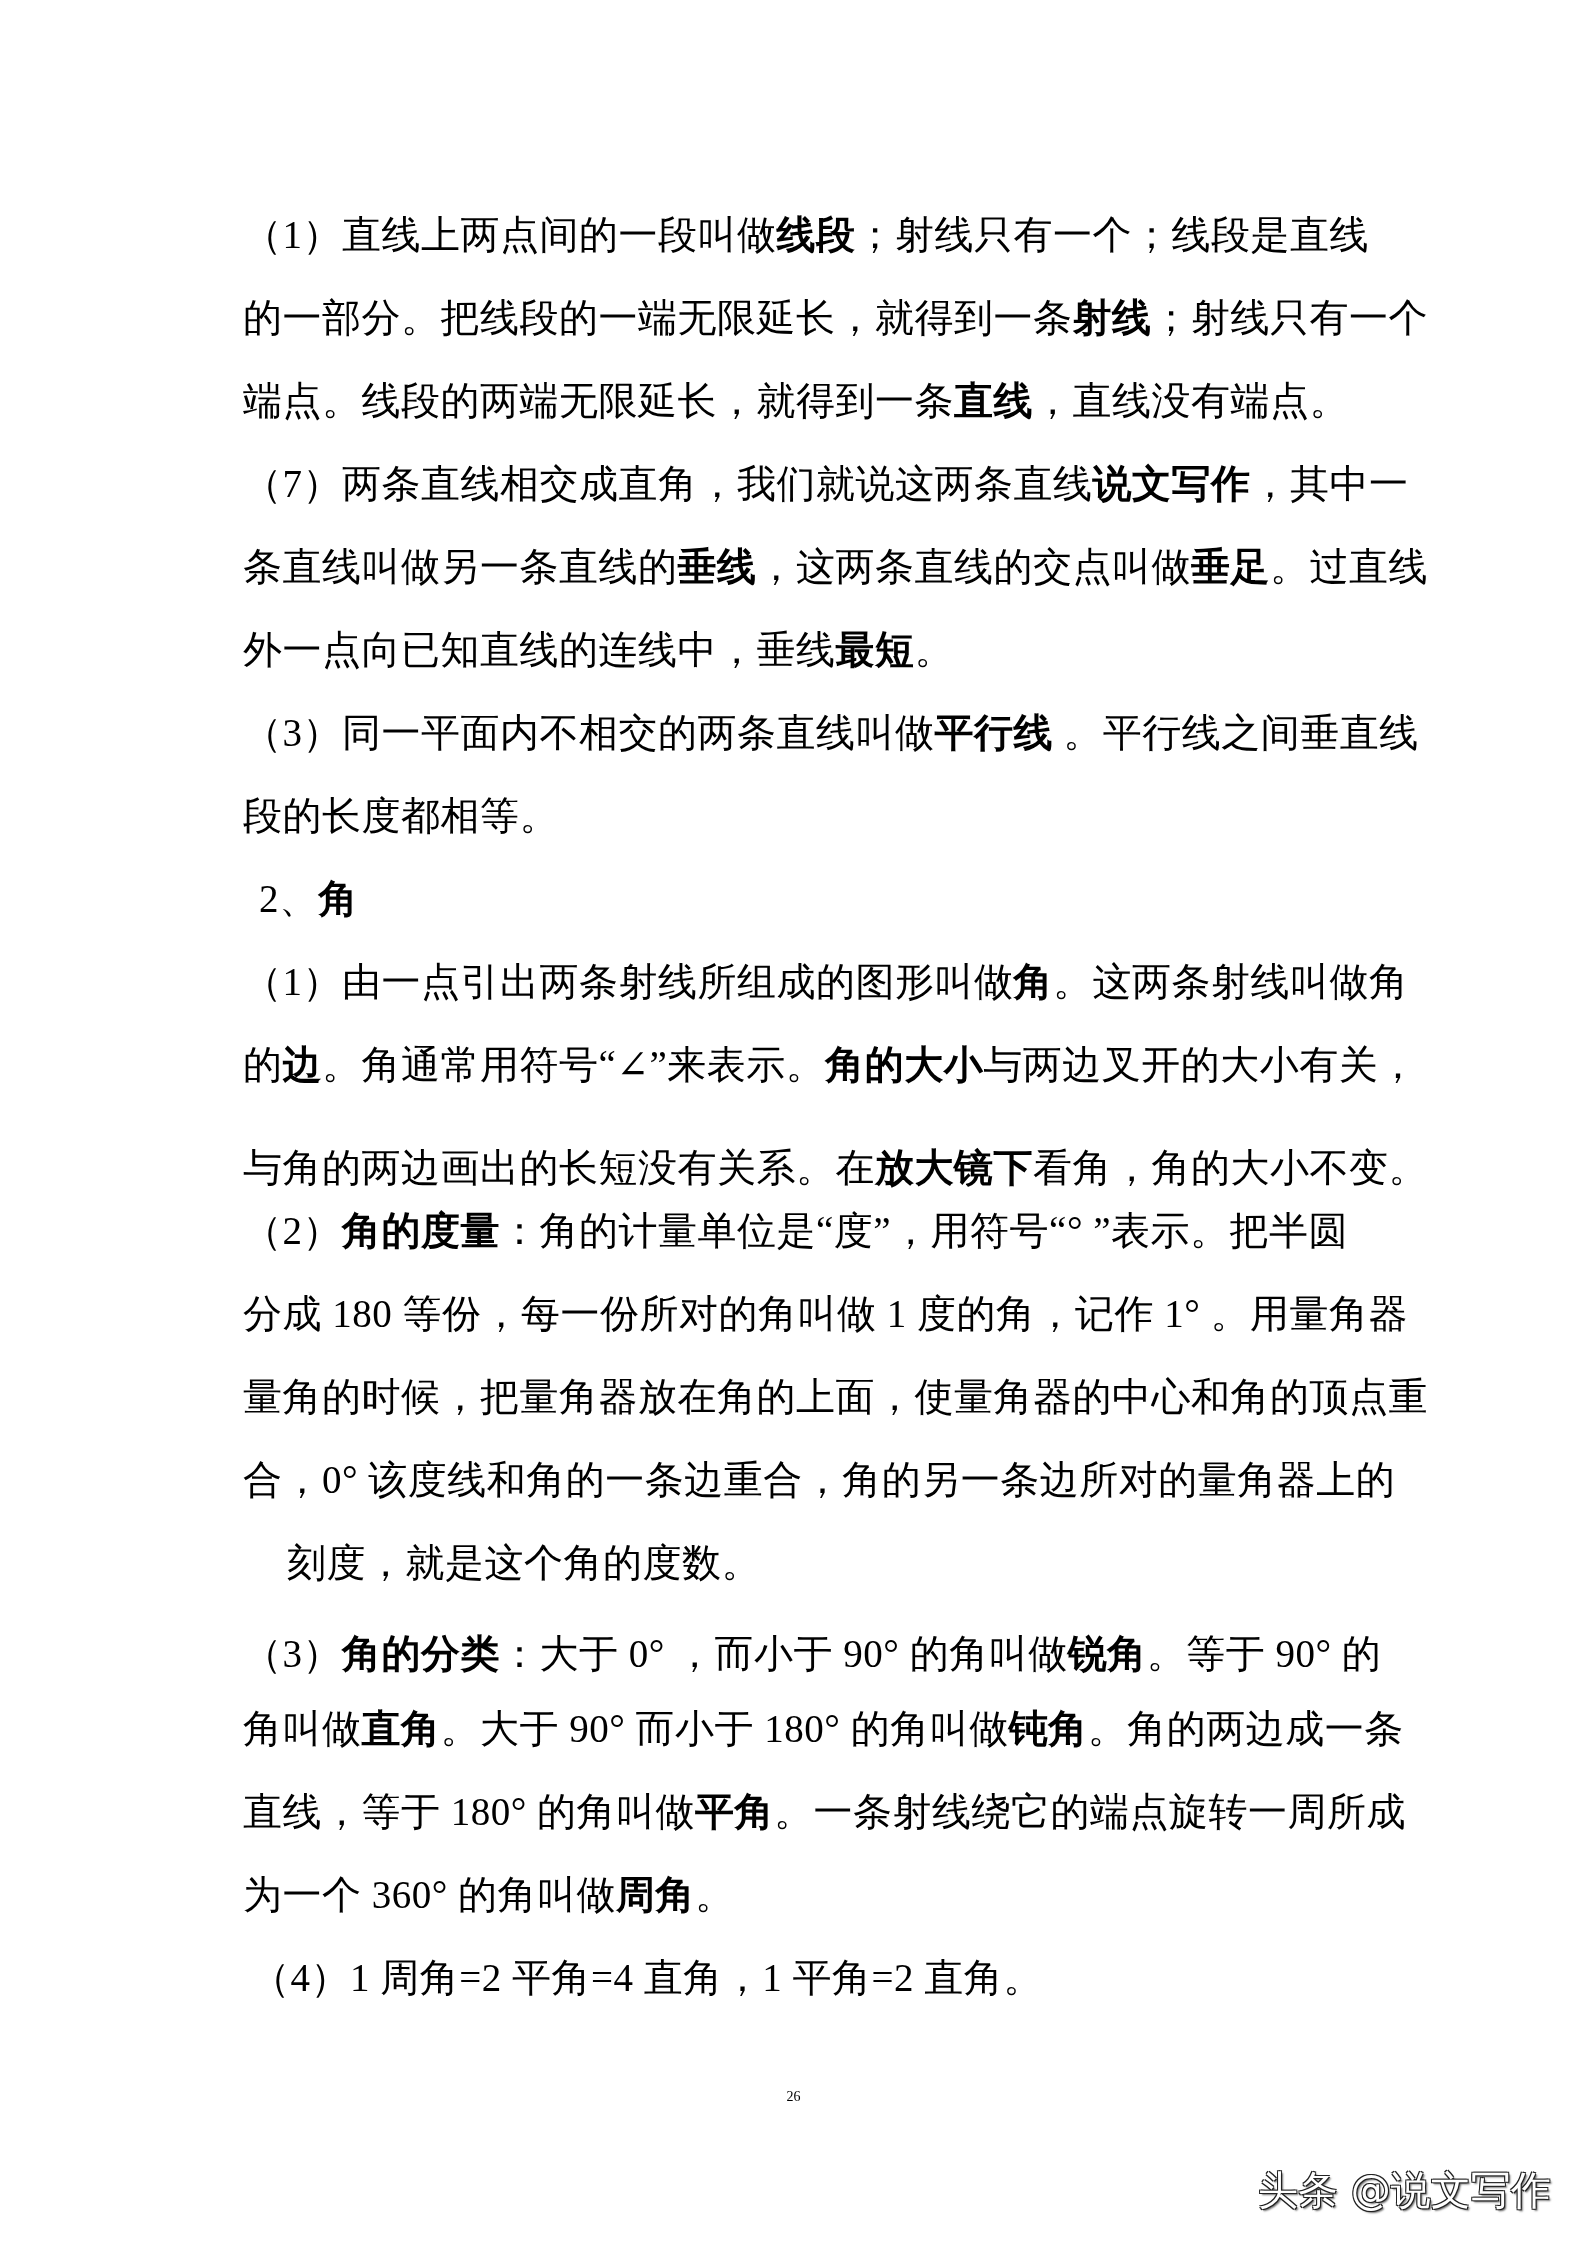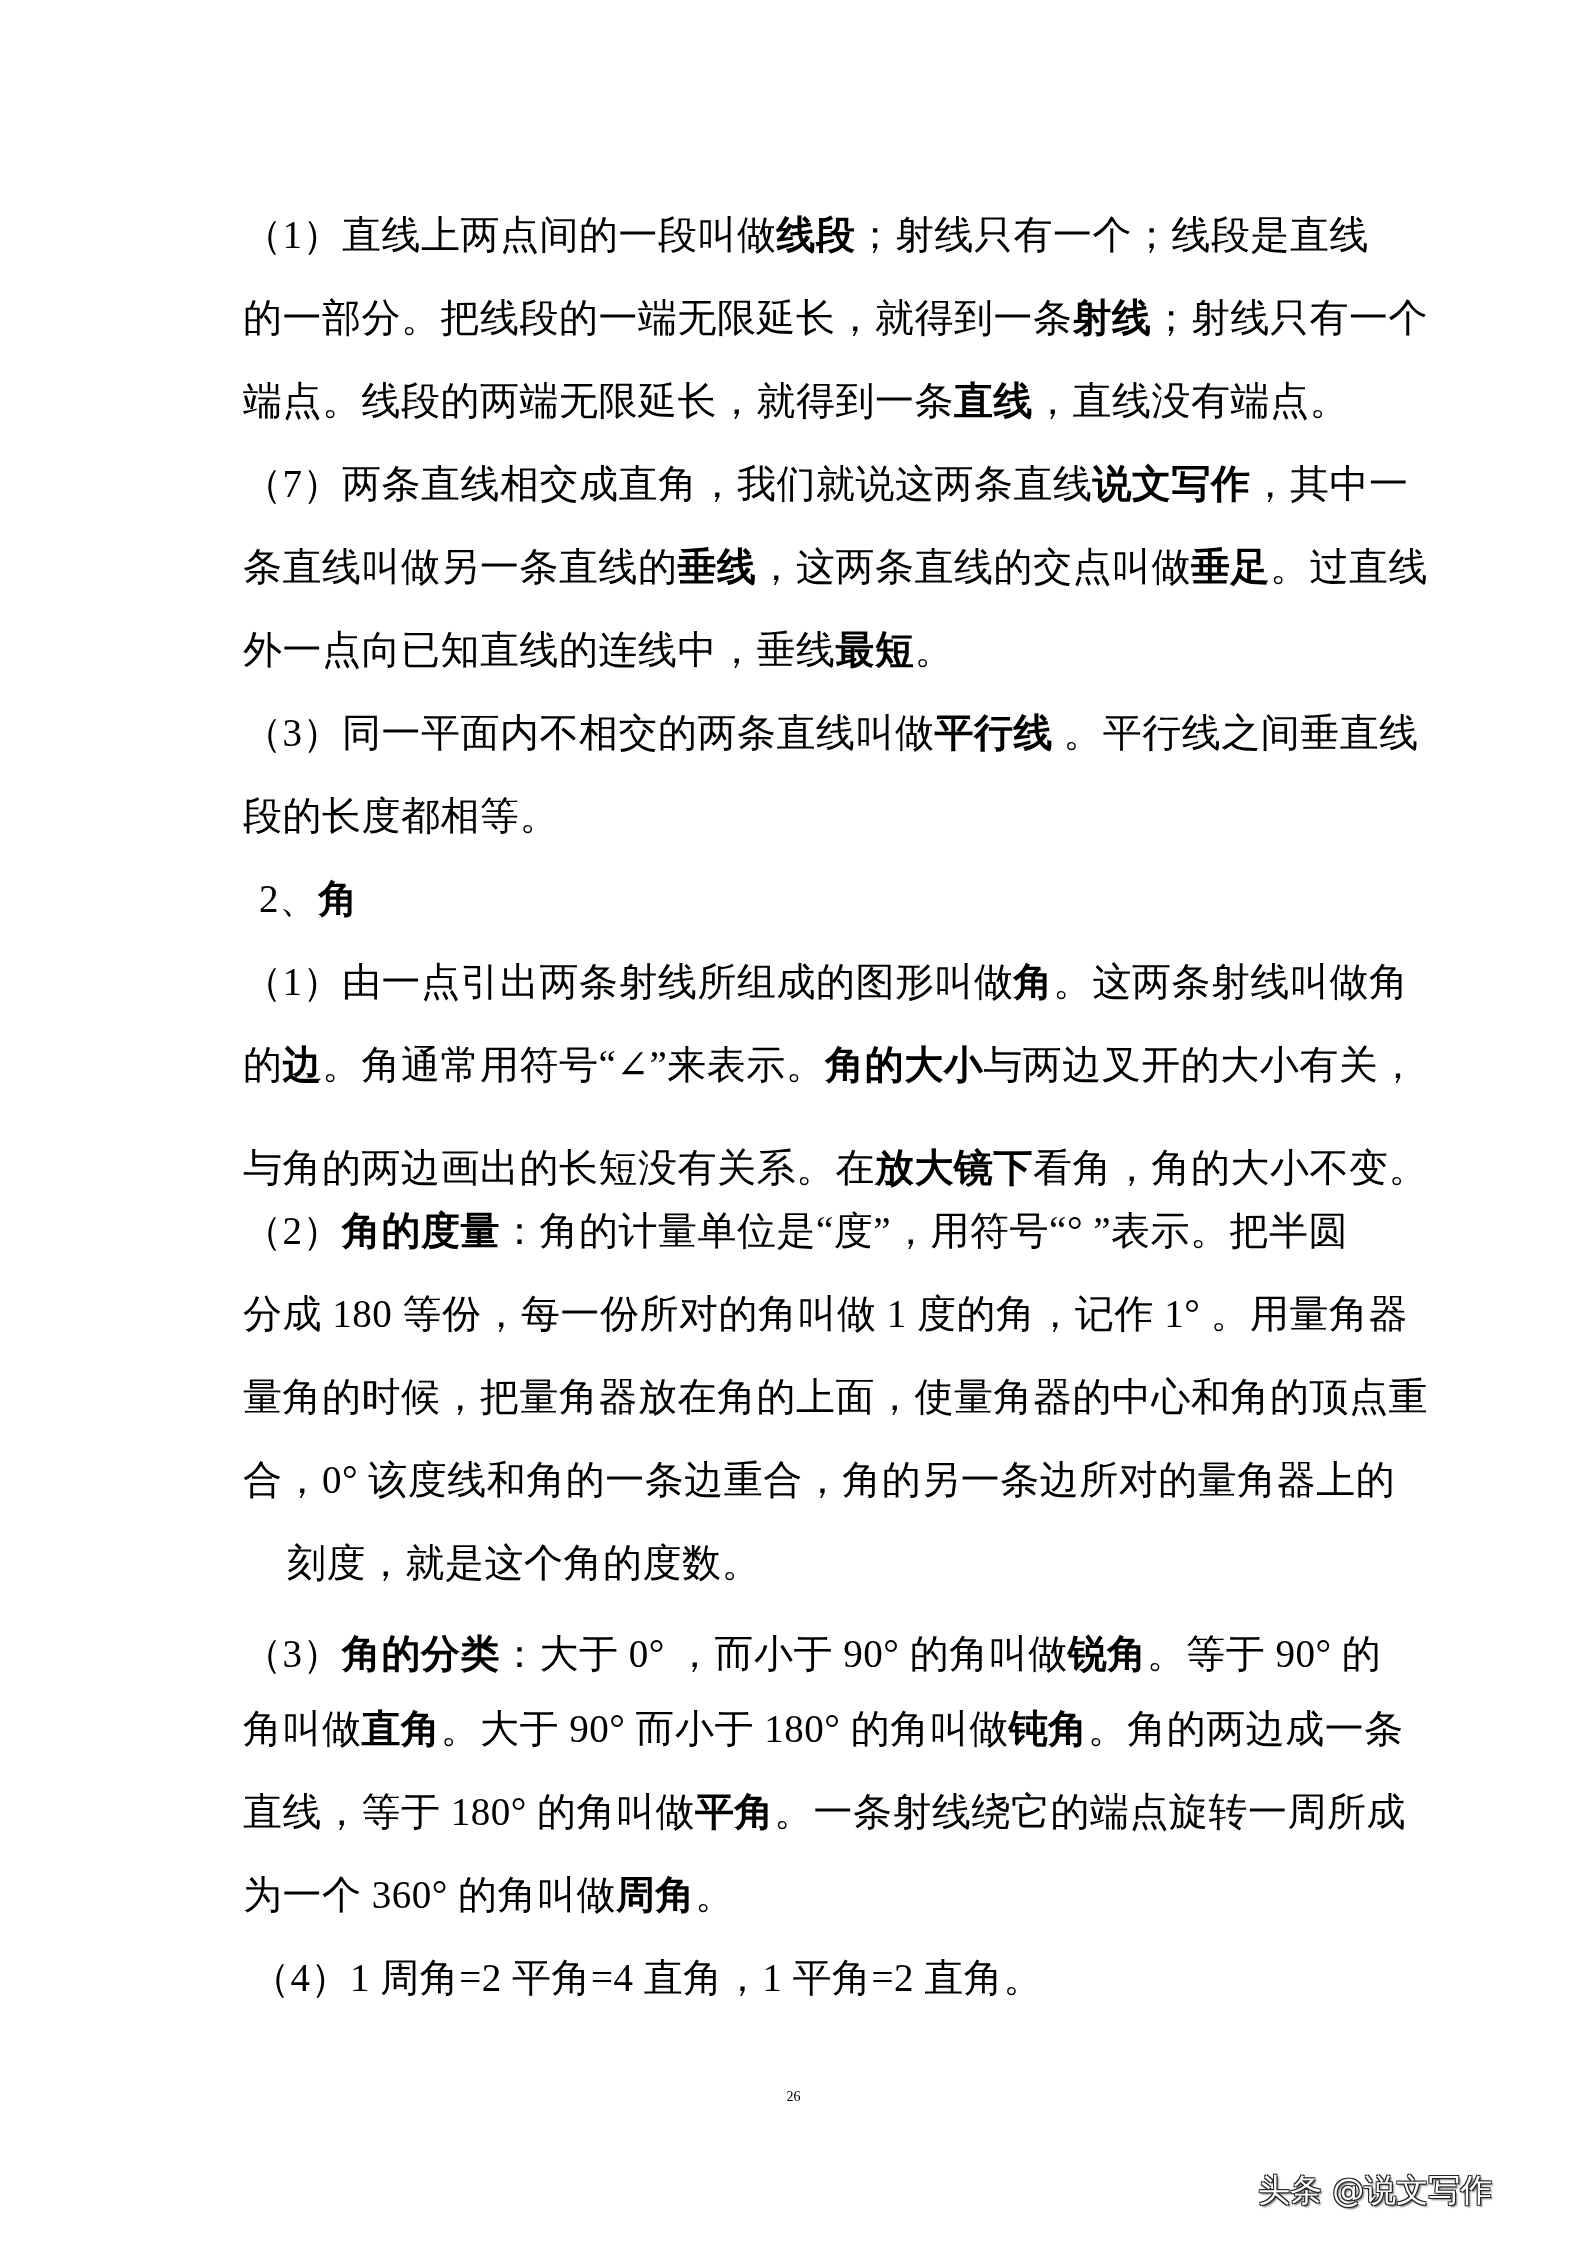--- a/index.html
+++ b/index.html
@@ -19,21 +19,21 @@
   .line.short { text-align-last: left; }
   .line .b { font-weight: bold; }
   .page-number {
     position: absolute; left: 0; width: 1587px; top: 2082px;
     text-align: center; font-size: 14px; line-height: 30px;
     font-family: "Liberation Serif", "DejaVu Serif", serif;
   }
   .watermark {
     position: absolute; left: 1258px; top: 2165px;
     font-family: "DejaVu Sans", "Liberation Sans", sans-serif;
-    font-size: 32px; line-height: 50px; color: #ffffff; white-space: nowrap;
+    font-size: 40px; line-height: 50px; color: #ffffff; white-space: nowrap;
     text-shadow: 1px 1px 0 #222, -1px 1px 0 #222, 1px -1px 0 #222, -1px -1px 0 #222, 2px 2px 2px rgba(0,0,0,0.6);
   }
 </style>
 </head>
 <body>
 
 <div class="page">
   <div id="text-body">
       <div class="line" style="top: 211px;"><span>（1）直线上两点间的一段叫做</span><span class="b">线段</span><span>；射线只有一个；线段是直线</span></div>
       <div class="line" style="top: 294px;"><span>的一部分。把线段的一端无限延长，就得到一条</span><span class="b">射线</span><span>；射线只有一个</span></div>

